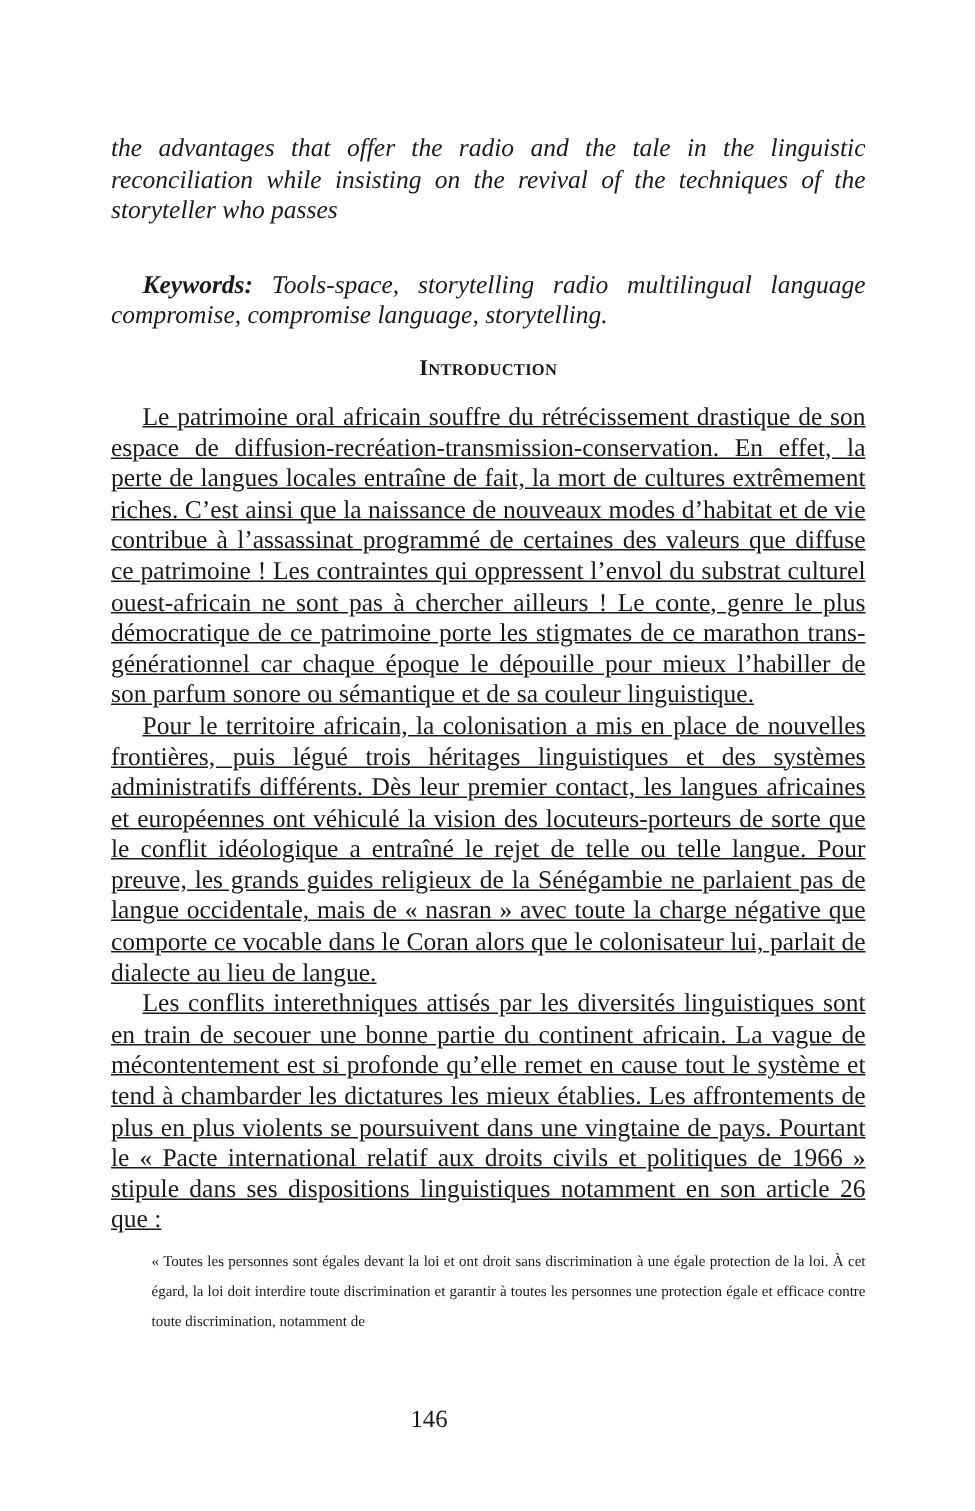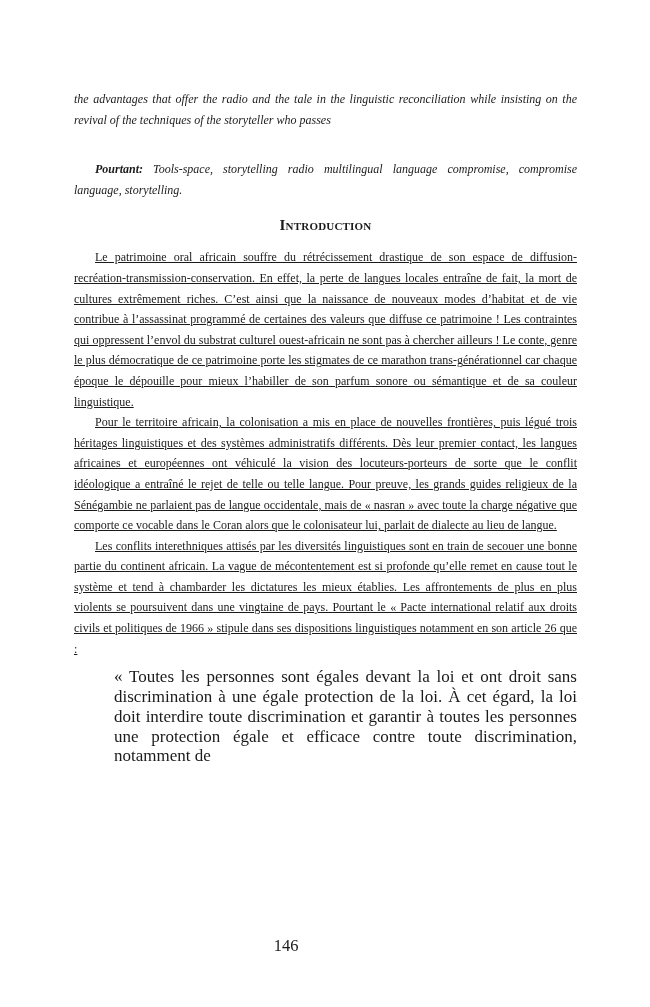--- a/index.html
+++ b/index.html
@@ -16,21 +16,21 @@
       color: #1a1a1a;
     }
     .page {
       position: absolute;
       left: 74px;
       top: 89px;
       width: 503px;
     }
     p {
       margin: 0;
-      font-size: 12px;
+      font-size: 17px;
       line-height: 20.6px;
       text-align: justify;
     }
     .abstract-end {
       font-style: italic;
     }
     .keywords {
       margin-top: 29px;
       font-style: italic;
       text-indent: 21px;
@@ -46,43 +46,43 @@
       font-size: 15px;
       line-height: 20px;
       font-variant: small-caps;
       letter-spacing: 0.2px;
     }
     .body-para {
       text-indent: 21px;
       text-decoration: underline;
     }
     .blockquote {
-      margin-left: 40px;
+      margin-left: 27px;
       margin-top: 8px;
-      font-size: 17px;
+      font-size: 10px;
       line-height: 19.8px;
       text-align: justify;
     }
     .page-number {
       position: absolute;
       top: 936px;
       left: 0;
       width: 572px;
       text-align: center;
       font-size: 16.5px;
       line-height: 20px;
     }
   </style>
 </head>
 <body>
 
 <div class="page">
   <p class="abstract-end">the advantages that offer the radio and the tale in the linguistic reconciliation while insisting on the revival of the techniques of the storyteller who passes</p>
 
-  <p class="keywords"><span class="kw-label">Pourtant:</span><span> Tools-space, storytelling radio multilingual language compromise, compromise language, storytelling.</span></p>
+  <p class="keywords"><span class="kw-label">Keywords:</span><span> Tools-space, storytelling radio multilingual language compromise, compromise language, storytelling.</span></p>
 
   <div class="section-title">Introduction</div>
 
   <p class="body-para">Le patrimoine oral africain souffre du rétrécissement drastique de son espace de diffusion-recréation-transmission-conservation. En effet, la perte de langues locales entraîne de fait, la mort de cultures extrêmement riches. C’est ainsi que la naissance de nouveaux modes d’habitat et de vie contribue à l’assassinat programmé de certaines des valeurs que diffuse ce patrimoine ! Les contraintes qui oppressent l’envol du substrat culturel ouest-africain ne sont pas à chercher ailleurs ! Le conte, genre le plus démocratique de ce patrimoine porte les stigmates de ce marathon trans-générationnel car chaque époque le dépouille pour mieux l’habiller de son parfum sonore ou sémantique et de sa couleur linguistique.</p>
   <p class="body-para">Pour le territoire africain, la colonisation a mis en place de nouvelles frontières, puis légué trois héritages linguistiques et des systèmes administratifs différents. Dès leur premier contact, les langues africaines et européennes ont véhiculé la vision des locuteurs-porteurs de sorte que le conflit idéologique a entraîné le rejet de telle ou telle langue. Pour preuve, les grands guides religieux de la Sénégambie ne parlaient pas de langue occidentale, mais de « nasran » avec toute la charge négative que comporte ce vocable dans le Coran alors que le colonisateur lui, parlait de dialecte au lieu de langue.</p>
   <p class="body-para">Les conflits interethniques attisés par les diversités linguistiques sont en train de secouer une bonne partie du continent africain. La vague de mécontentement est si profonde qu’elle remet en cause tout le système et tend à chambarder les dictatures les mieux établies. Les affrontements de plus en plus violents se poursuivent dans une vingtaine de pays. Pourtant le « Pacte international relatif aux droits civils et politiques de 1966 » stipule dans ses dispositions linguistiques notamment en son article 26 que :</p>
 
   <p class="blockquote">« Toutes les personnes sont égales devant la loi et ont droit sans discrimination à une égale protection de la loi. À cet égard, la loi doit interdire toute discrimination et garantir à toutes les personnes une protection égale et efficace contre toute discrimination, notamment de</p>
 </div>
 

